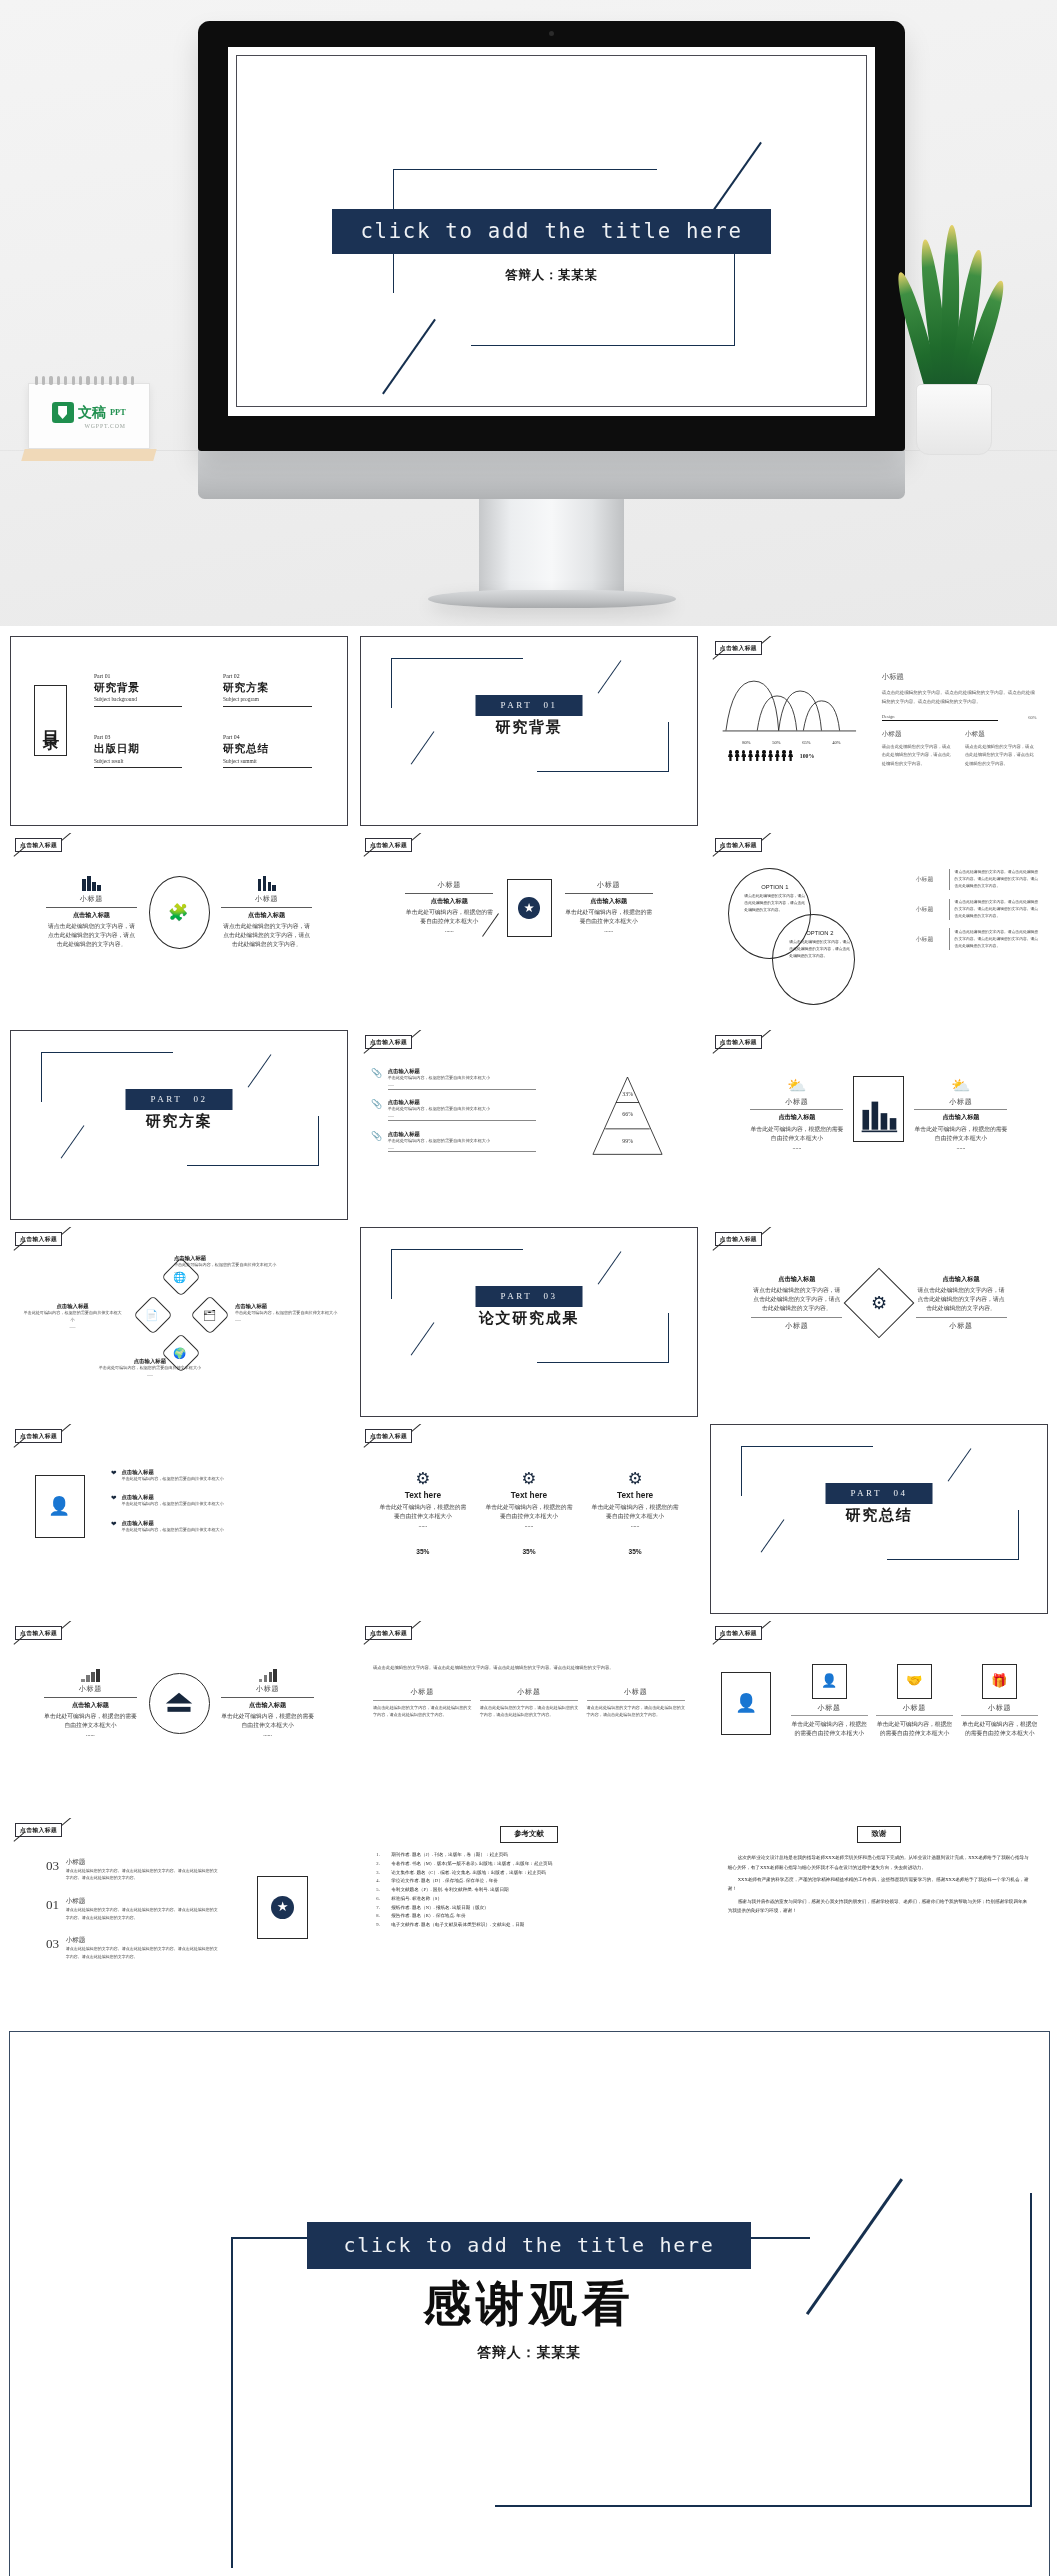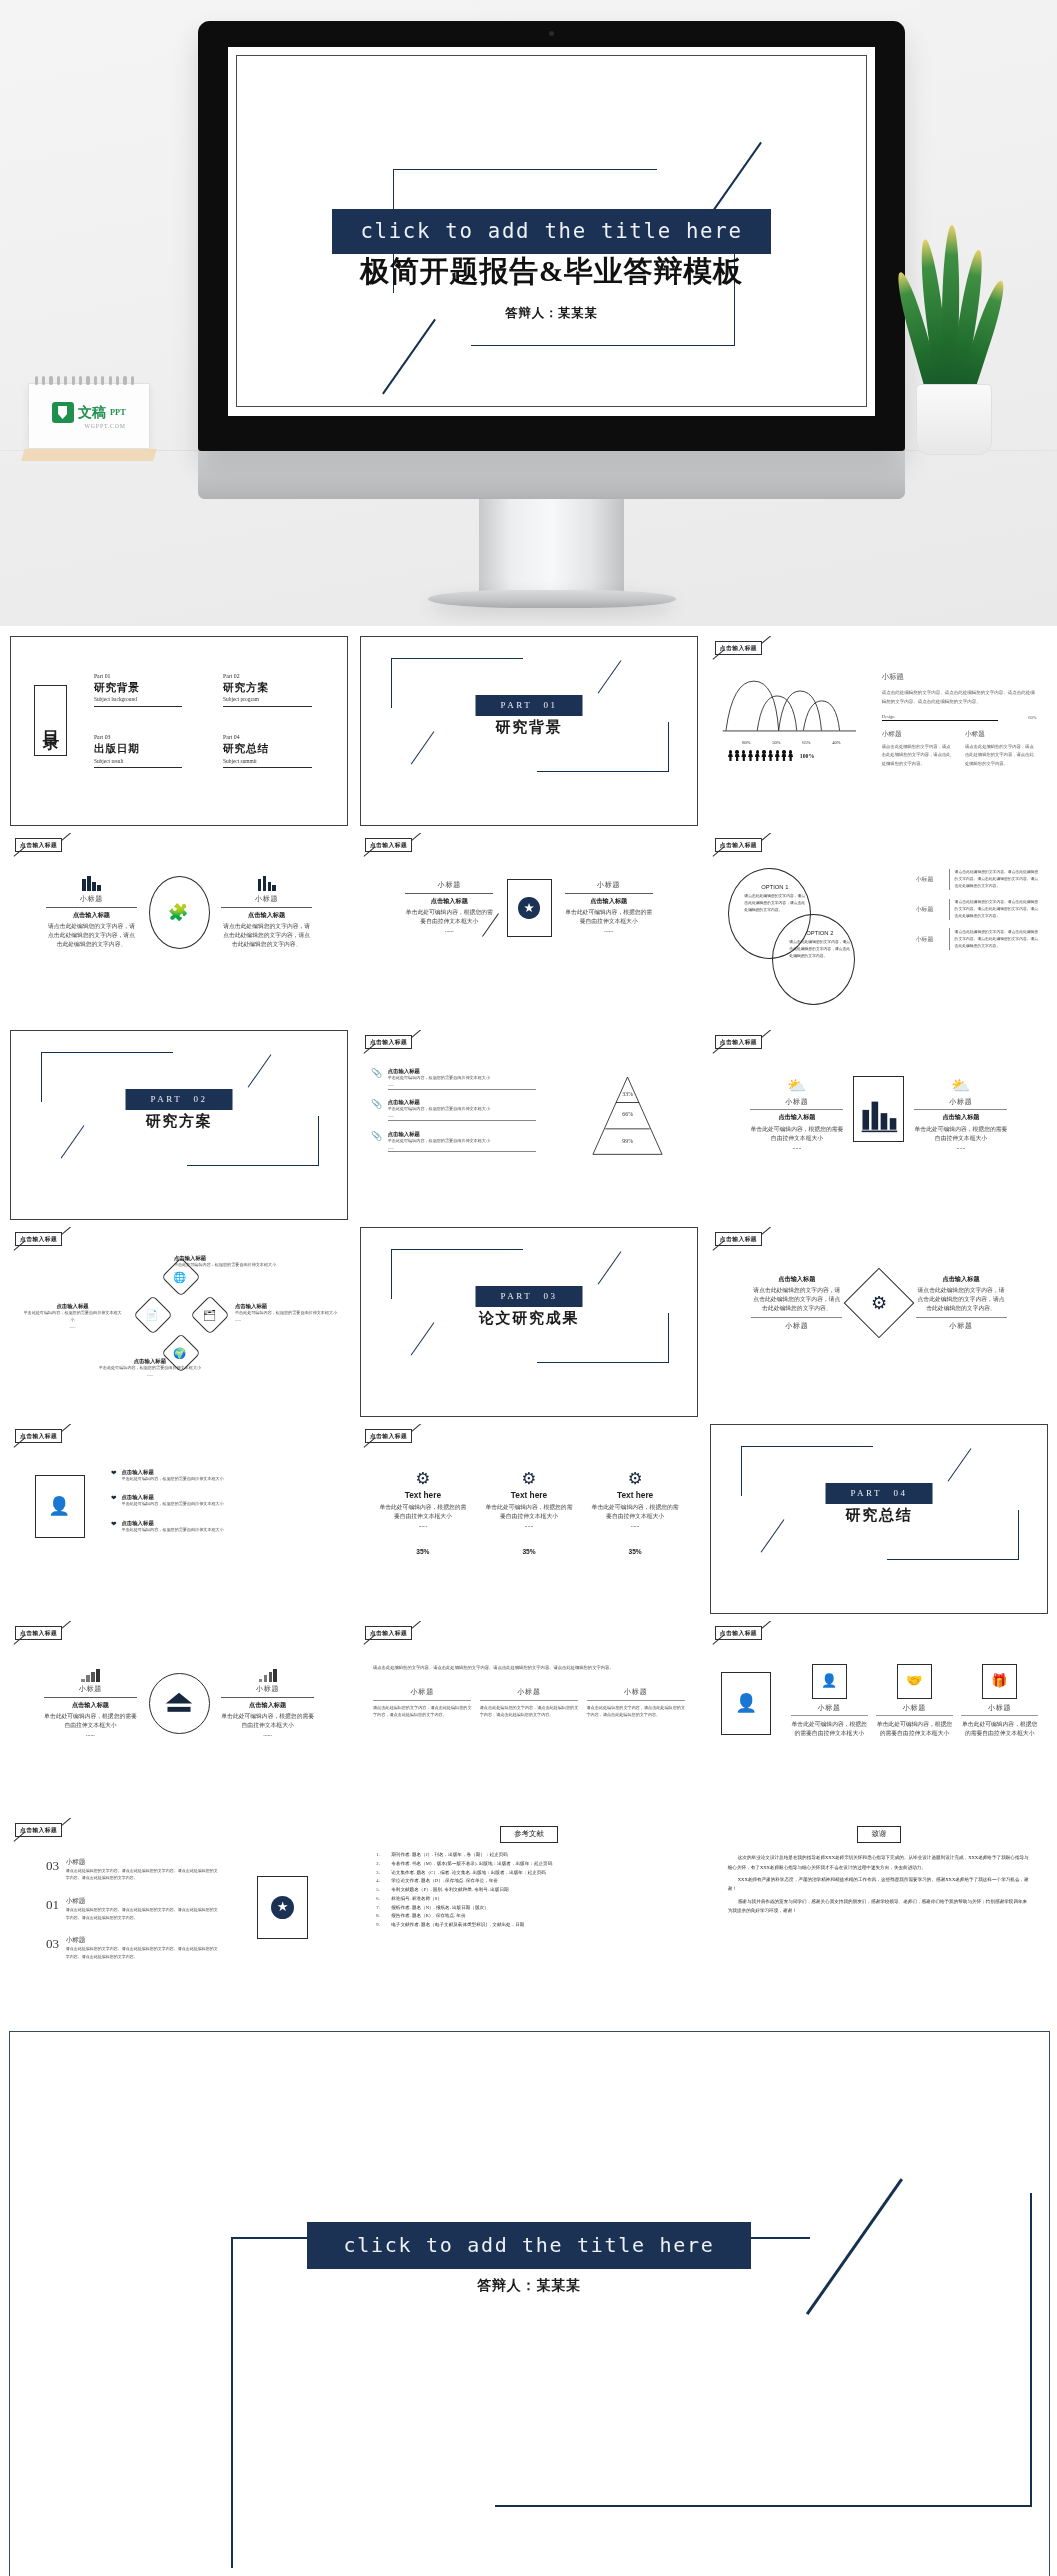--- a/index.html
+++ b/index.html
@@ -175,21 +175,21 @@
   
   .dia { width:28px;height:28px;border:0.8px solid #2a2a2a;border-radius:5px;transform:rotate(45deg);
          display:flex;align-items:center;justify-content:center; }
   .dia > span { transform: rotate(-45deg); font-size:10.7px; }
 
   
   .num { font-size:13.2px; color:#3a3a3a; font-family:"Liberation Serif",serif; }
 
   
   .ref-title, .thx-title {
-    border:0.8px solid #2a2a2a; padding:2.5px 13.2px; font-size:7.4px; font-weight:400;
+    border:0.8px solid #2a2a2a; padding:2.5px 13.2px; font-size:7.4px; font-weight:700;
     display:inline-block; position:relative;
   }
   .ref-list { margin: 8.3px 13.2px 0 16.5px; }
   .ref-list li { font-size: 4.6px; line-height: 1.9; color:#222; list-style: none; display:flex; gap:6.6px;}
   .ref-list li b { font-weight:400; width:8.3px; color:#333; }
   .ack p { font-size:4.6px; line-height:2.1; color:#222; text-indent: 10px; margin-bottom:2.5px; }
 
   
   .final-wrap { padding: 11.6px 8.3px 13.2px 8.3px; }
   .final {
@@ -216,21 +216,20 @@
 
           <div class="tf-wrap">
             <div class="tf-top" style="left:165px;top:122px;width:264px;height:124px;"></div>
             <div class="tf-bot" style="right:140px;bottom:70px;width:264px;height:124px;"></div>
             <div class="slash" style="width:1.7px;height:91px;left:506px;top:87px;transform:rotate(35deg);"></div>
             <div class="slash" style="width:1.7px;height:91px;left:180px;top:264px;transform:rotate(35deg);"></div>
           </div>
 
           <div class="hero-center">
             <div class="title-badge hero-badge">click to add the title here</div>
-            <div class="hero-cn-title">极简开题报告&amp;毕业答辩模板</div>
             <div class="hero-sub">答辩人：某某某</div>
           </div>
         </div>
       </div>
       <div class="monitor-chin"></div>
       <div class="neck"></div>
       <div class="stand-base"></div>
     </div>
 
     <div class="calendar">
@@ -997,19 +996,20 @@
   </div>
 
   <div class="final-wrap">
     <div class="final">
       <div class="tf-top" style="left:221px;top:205px;width:579px;height:331px;border-width:2.5px;"></div>
       <div class="tf-bot" style="right:16.5px;bottom:102px;width:537px;height:314px;border-width:2.5px;"></div>
       <div class="slash" style="width:2.5px;height:165px;left:843px;top:132px;transform:rotate(35deg);"></div>
 
       <div class="final-center">
         <div class="title-badge final-badge">click to add the title here</div>
+        <div class="final-cn">感谢观看</div>
         <div class="final-sub">答辩人：某某某</div>
       </div>
     </div>
   </div>
 
 </div>
 
 
 </body></html>

